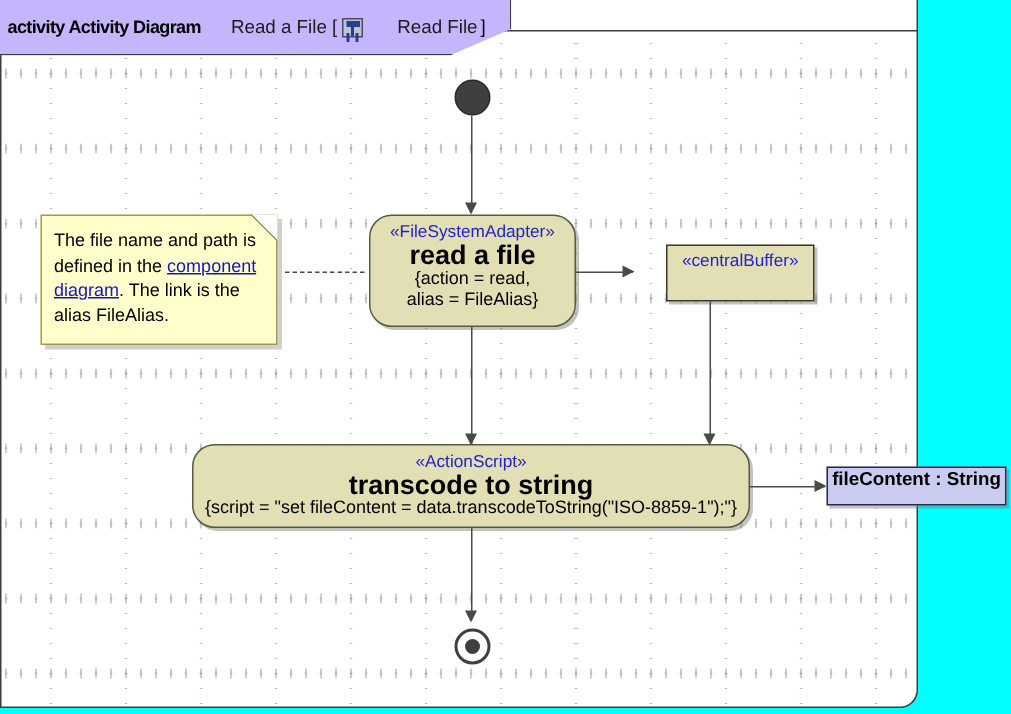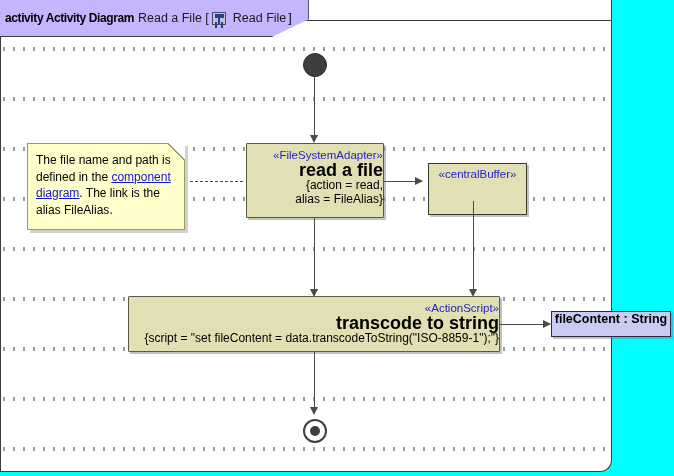--- a/index.html
+++ b/index.html
@@ -87,21 +87,21 @@
     clip-path: polygon(0 0, 100% 0, 100% 52%, 88% 100%, 0 100%);
     padding-right: 16px;
   }
   #title-tab .kw {
     font-weight: bold;
     letter-spacing: -0.4px;
     font-size: 12px;
   }
   #title-tab .tname {
     font-weight: normal;
-    margin-left: 4px;
+    margin-left: 20px;
     font-size: 12.5px;
     color: #1a1a1a;
   }
   #title-tab .bracket { margin-left: 2px; font-size: 12.5px; }
   .tab-icon {
     display: inline-block;
     width: 14px; height: 13px;
     margin: 0 3px 0 3px;
     position: relative;
     background: #b9c4d8;
@@ -123,23 +123,23 @@
     background:#2b3c8c;
     box-shadow: -3px 4px 0 0 #2b3c8c, 3px 4px 0 0 #2b3c8c;
   }
 
   
   .node { position: absolute; box-sizing: border-box; }
 
   .action {
     background: #e2dfb4;
     border: 1px solid #5a5a44;
-    border-radius: 1px;
+    border-radius: 15px;
     box-shadow: 2px 2px 0 rgba(120,120,110,.45);
-    text-align: right;
+    text-align: center;
     color: #000000;
     padding-top: 4px;
   }
   .stereo {
     color: #2222cc;
     font-size: 11.5px;
     line-height: 14px;
     white-space: nowrap;
   }
   .nodename {
@@ -280,21 +280,21 @@
   <div class="node action" style="left:246px; top:143px; width:138px; height:75px;">
     <div class="stereo">«FileSystemAdapter»</div>
     <div class="nodename">read a file</div>
     <div class="props">{action = read,</div>
     <div class="props">alias = FileAlias}</div>
   </div>
 
   <div class="edge-h" style="left:384px; top:181px; width:38px;"></div>
   <div class="arrow-right" style="left:415px; top:177px;"></div>
 
-  <div class="node objnode" style="left:428px; top:163px; width:99px; height:52px;">
+  <div class="node objnode" style="left:444px; top:163px; width:99px; height:38px;">
     <div class="stereo">«centralBuffer»</div>
   </div>
 
   <div class="edge-v" style="left:473px; top:201px; height:94px;"></div>
   <div class="arrow-down" style="left:469px; top:289px;"></div>
 
   <div class="edge-v" style="left:314px; top:218px; height:78px;"></div>
   <div class="arrow-down" style="left:310px; top:289px;"></div>
 
   <div class="node action" style="left:128px; top:296px; width:372px; height:56px;">

